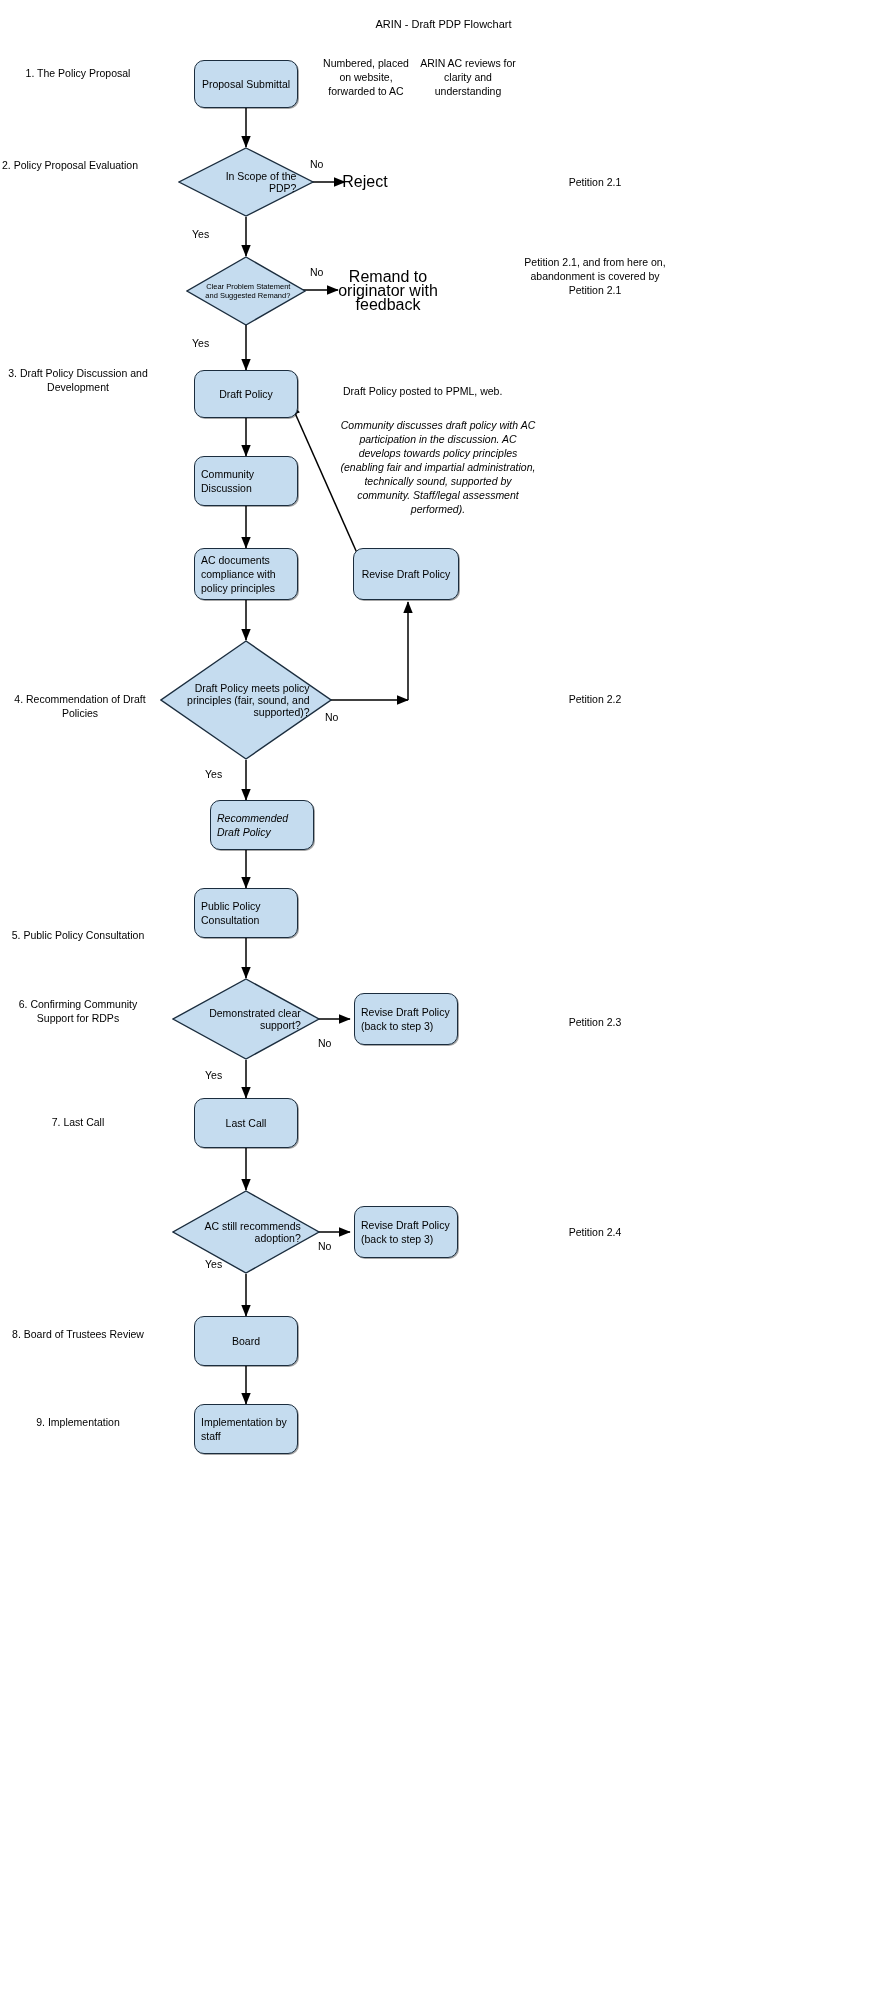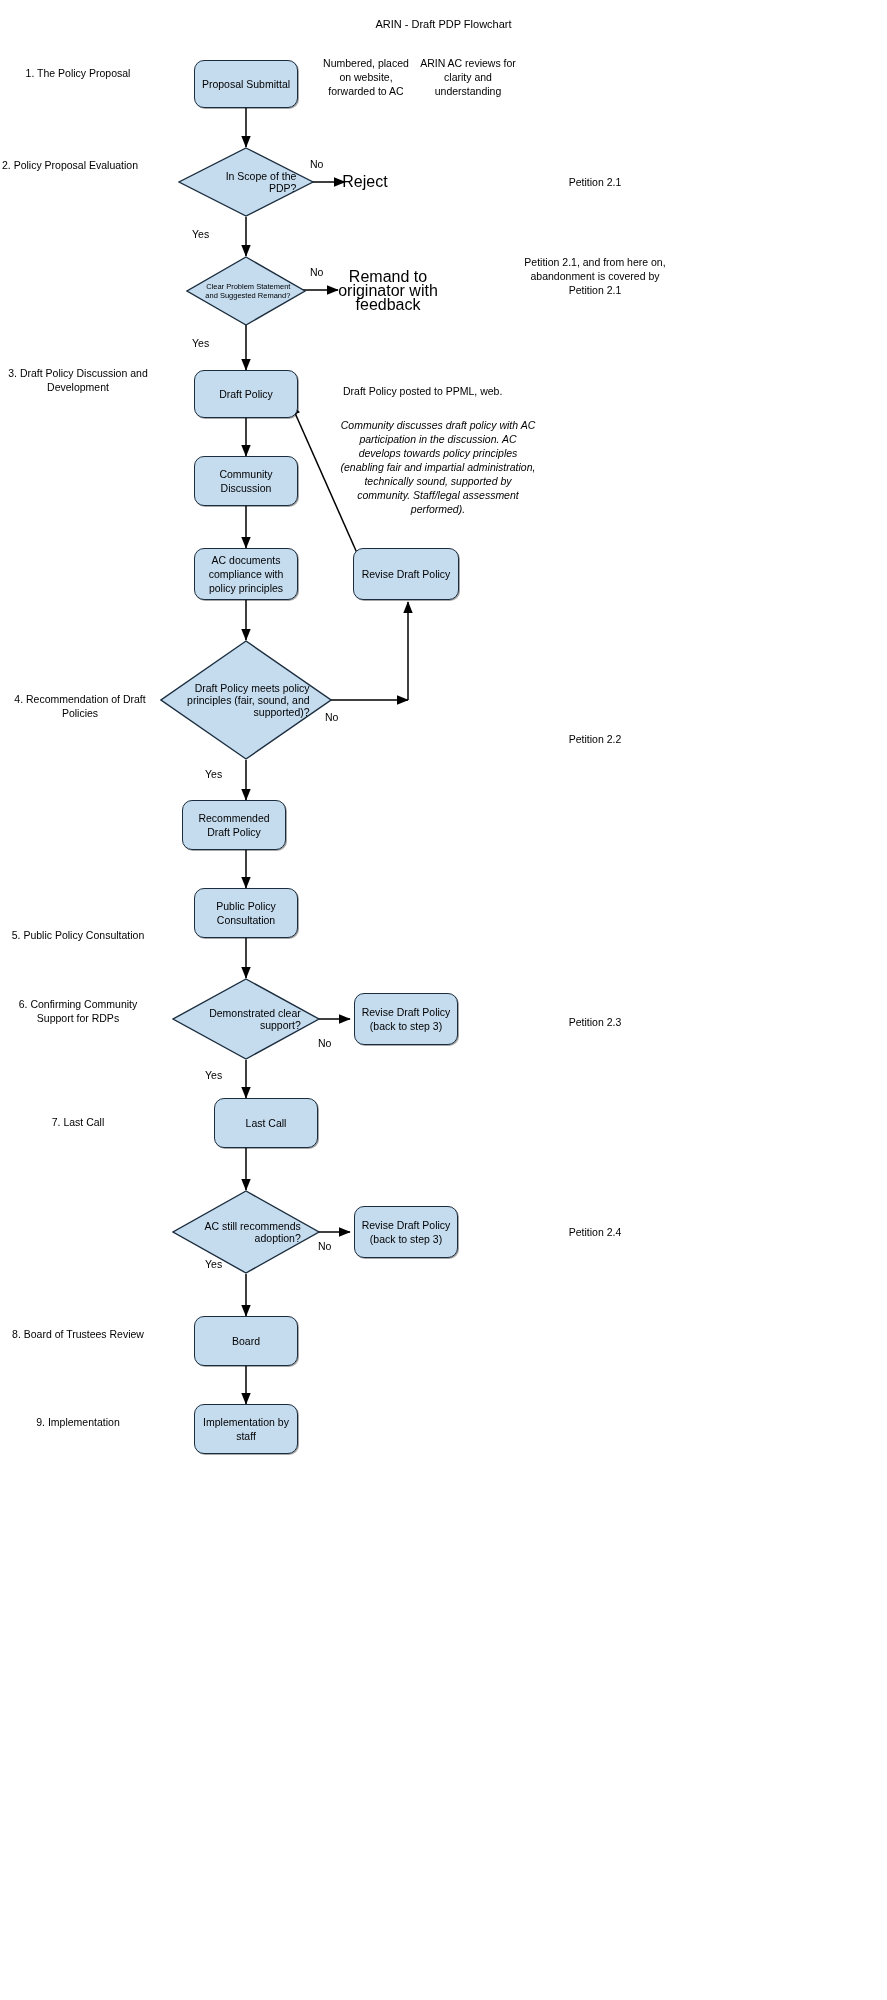--- a/index.html
+++ b/index.html
@@ -71,21 +71,20 @@
   
   .node-box {
     position: absolute;
     box-sizing: border-box;
     background: #c5dcef;
     border: 1.4px solid #1b2d3e;
     border-radius: 10px;
     display: flex;
     align-items: center;
     justify-content: center;
-    text-align: center;
     font-size: 10.5px;
     line-height: 14px;
     color: #000;
     padding: 2px 6px;
     box-shadow: 1px 1px 0 rgba(0,0,0,0.35);
   }
 
   
   .node-diamond {
     position: absolute;
@@ -190,21 +189,21 @@
   <div class="stage-label" style="left:8px; top:366px;">3. Draft Policy Discussion and Development</div>
   <div class="stage-label" style="left:0px; top:692px; width:160px;">4. Recommendation of Draft Policies</div>
   <div class="stage-label" style="left:8px; top:928px;">5. Public Policy Consultation</div>
   <div class="stage-label" style="left:8px; top:997px;">6. Confirming Community Support for RDPs</div>
   <div class="stage-label" style="left:8px; top:1115px;">7. Last Call</div>
   <div class="stage-label" style="left:8px; top:1327px;">8. Board of Trustees Review</div>
   <div class="stage-label" style="left:8px; top:1415px;">9. Implementation</div>
 
   <div class="petition-label" style="left:520px; top:175px;">Petition 2.1</div>
   <div class="petition-label" style="left:520px; top:255px;">Petition 2.1, and from here on, abandonment is covered by Petition 2.1</div>
-  <div class="petition-label" style="left:520px; top:692px;margin-top:40px;">Petition 2.2</div>
+  <div class="petition-label" style="left:520px; top:692px;">Petition 2.2</div>
   <div class="petition-label" style="left:520px; top:1015px;">Petition 2.3</div>
   <div class="petition-label" style="left:520px; top:1225px;">Petition 2.4</div>
 
   <div class="note" style="left:320px; top:56px;  width:92px;">Numbered, placed on website, forwarded to AC</div>
   <div class="note" style="left:412px; top:56px;  width:112px;">ARIN AC reviews for clarity and understanding</div>
   <div class="note" style="left:343px; top:384px; width:200px; text-align:left;">Draft Policy posted to PPML, web.</div>
   <div class="note" style="left:338px; top:418px; width:200px;font-style:italic;">Community discusses draft policy with AC participation in the discussion. AC develops towards policy principles (enabling fair and impartial administration, technically sound, supported by community. Staff/legal assessment performed).</div>
 
   <div class="node-box" style="left:194px; top:60px; width:104px; height:48px;">
     <span>Proposal Submittal</span>
@@ -248,40 +247,40 @@
     <span>Revise Draft Policy</span>
   </div>
 
   <div class="node-diamond" style="left:160px; top:640px; width:172px; height:120px;">
     <svg class="dia-shape" viewBox="0 0 172 120" preserveAspectRatio="none">
       <polygon points="86,1 171,60 86,119 1,60" fill="#c5dcef" stroke="#1b2d3e" stroke-width="1.4"></polygon>
     </svg>
     <span class="dia-text">Draft Policy meets policy principles (fair, sound, and supported)?</span>
   </div>
 
-  <div class="node-box" style="left:182px; top:800px; width:104px; height:50px;">
+  <div class="node-box" style="left:210px; top:800px; width:104px; height:50px;font-style:italic;">
     <span>Recommended Draft Policy</span>
   </div>
 
   <div class="node-box" style="left:194px; top:888px; width:104px; height:50px;">
     <span>Public Policy Consultation</span>
   </div>
 
   <div class="node-diamond" style="left:172px; top:978px; width:148px; height:82px;">
     <svg class="dia-shape" viewBox="0 0 148 82" preserveAspectRatio="none">
       <polygon points="74,1 147,41 74,81 1,41" fill="#c5dcef" stroke="#1b2d3e" stroke-width="1.4"></polygon>
     </svg>
     <span class="dia-text">Demonstrated clear support?</span>
   </div>
 
   <div class="node-box" style="left:354px; top:993px; width:104px; height:52px;">
     <span>Revise Draft Policy (back to step 3)</span>
   </div>
 
-  <div class="node-box" style="left:194px; top:1098px; width:104px; height:50px;margin-left:20px;">
+  <div class="node-box" style="left:194px; top:1098px; width:104px; height:50px;">
     <span>Last Call</span>
   </div>
 
   <div class="node-diamond" style="left:172px; top:1190px; width:148px; height:84px;">
     <svg class="dia-shape" viewBox="0 0 148 84" preserveAspectRatio="none">
       <polygon points="74,1 147,42 74,83 1,42" fill="#c5dcef" stroke="#1b2d3e" stroke-width="1.4"></polygon>
     </svg>
     <span class="dia-text">AC still recommends adoption?</span>
   </div>
 

